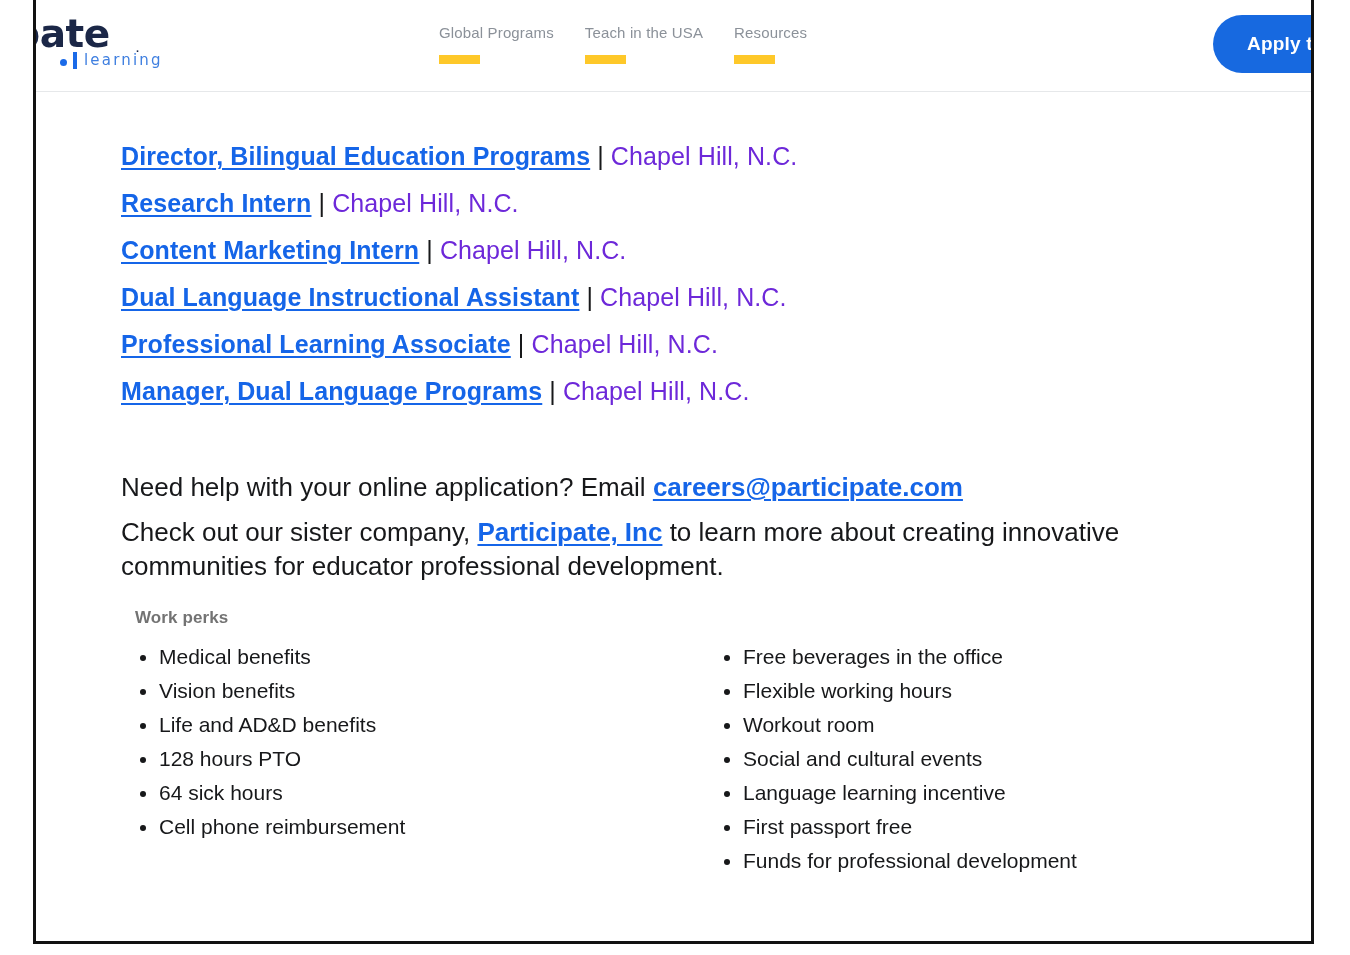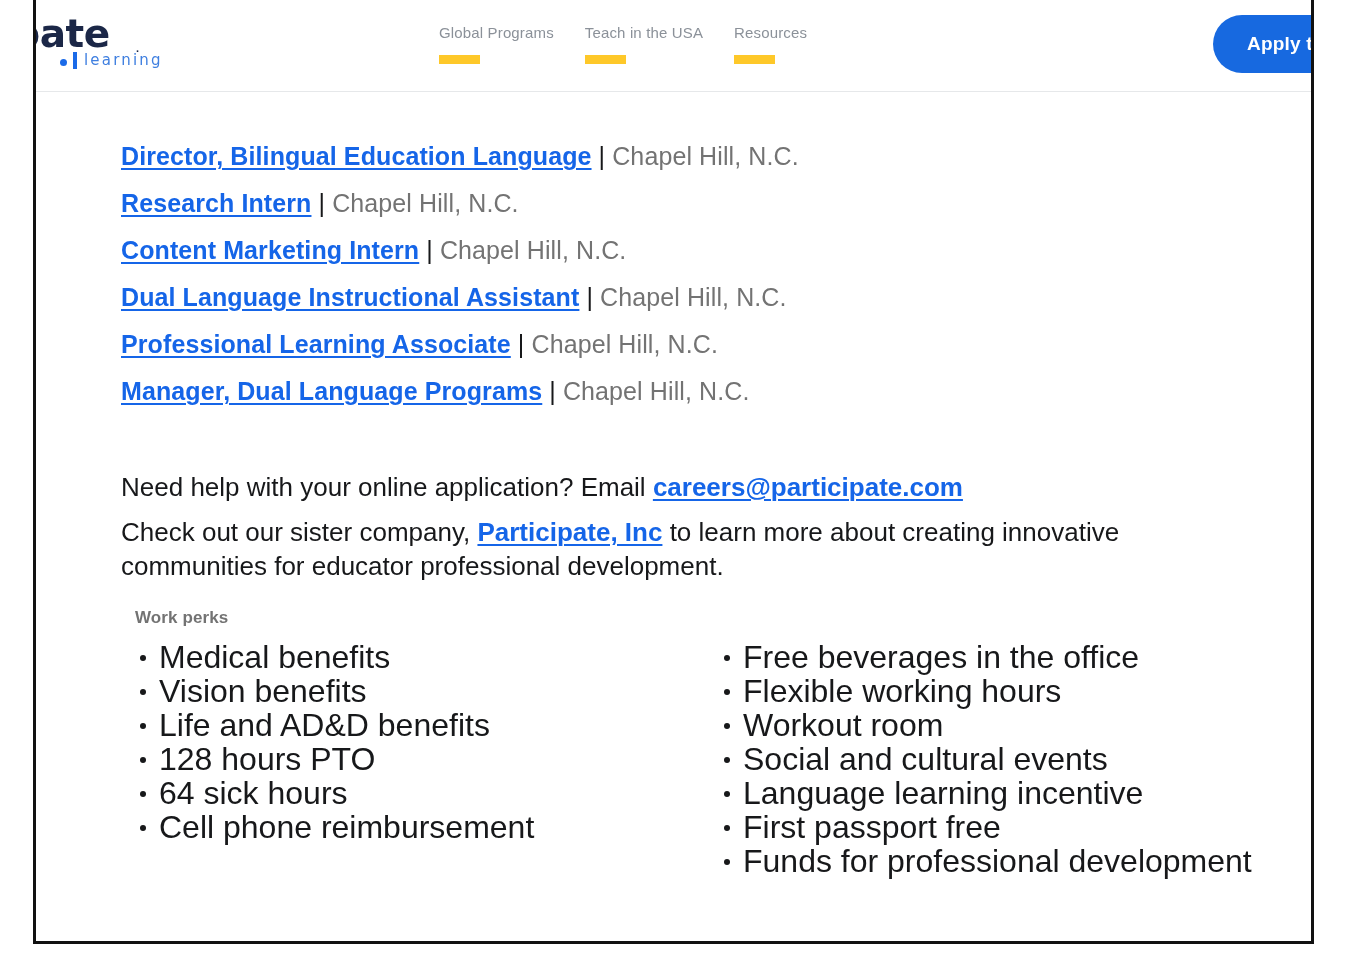--- a/index.html
+++ b/index.html
@@ -172,21 +172,21 @@
   }
   .job-link {
     color: #1565e8;
     font-weight: 700;
     text-decoration: underline;
     text-decoration-thickness: 2px;
     text-underline-offset: 3px;
     cursor: pointer;
   }
   .job-sep { color: #17181a; font-weight: 400; }
-  .job-loc { color: #737373; font-weight: 400; margin-top: 48px; }
+  .job-loc { color: #6d28d9; font-weight: 400; margin-top: 48px; }
 
   
   #help-line {
     position: absolute;
     left: 85px;
     top: 352px;
     font-size: 26px;
     line-height: 34px;
     color: #17181a;
     white-space: nowrap;
@@ -227,21 +227,21 @@
     display: flex;
   }
   .perks-col { width: 580px; }
   .perks-col ul {
     margin: 0;
     padding: 0 0 0 38px;
     list-style: none;
   }
   .perks-col li {
     position: relative;
-    font-size: 32px;
+    font-size: 21px;
     line-height: 34px;
     color: #17181a;
     white-space: nowrap;
   }
   .perks-col li::before {
     content: "";
     position: absolute;
     left: -19px;
     top: 15px;
     width: 6px;
@@ -283,21 +283,21 @@
         </div>
       </nav>
 
       <button id="apply-button">Apply to</button>
     </div>
 
     <div id="main">
 
       <div id="job-list">
         <div class="job-row">
-          <a class="job-link">Director, Bilingual Education Language</a><span class="job-sep"> | </span><span class="job-loc">Chapel Hill, N.C.</span>
+          <a class="job-link">Director, Bilingual Education Programs</a><span class="job-sep"> | </span><span class="job-loc">Chapel Hill, N.C.</span>
         </div>
         <div class="job-row">
           <a class="job-link">Research Intern</a><span class="job-sep"> | </span><span class="job-loc">Chapel Hill, N.C.</span>
         </div>
         <div class="job-row">
           <a class="job-link">Content Marketing Intern</a><span class="job-sep"> | </span><span class="job-loc">Chapel Hill, N.C.</span>
         </div>
         <div class="job-row">
           <a class="job-link">Dual Language Instructional Assistant</a><span class="job-sep"> | </span><span class="job-loc">Chapel Hill, N.C.</span>
         </div>

